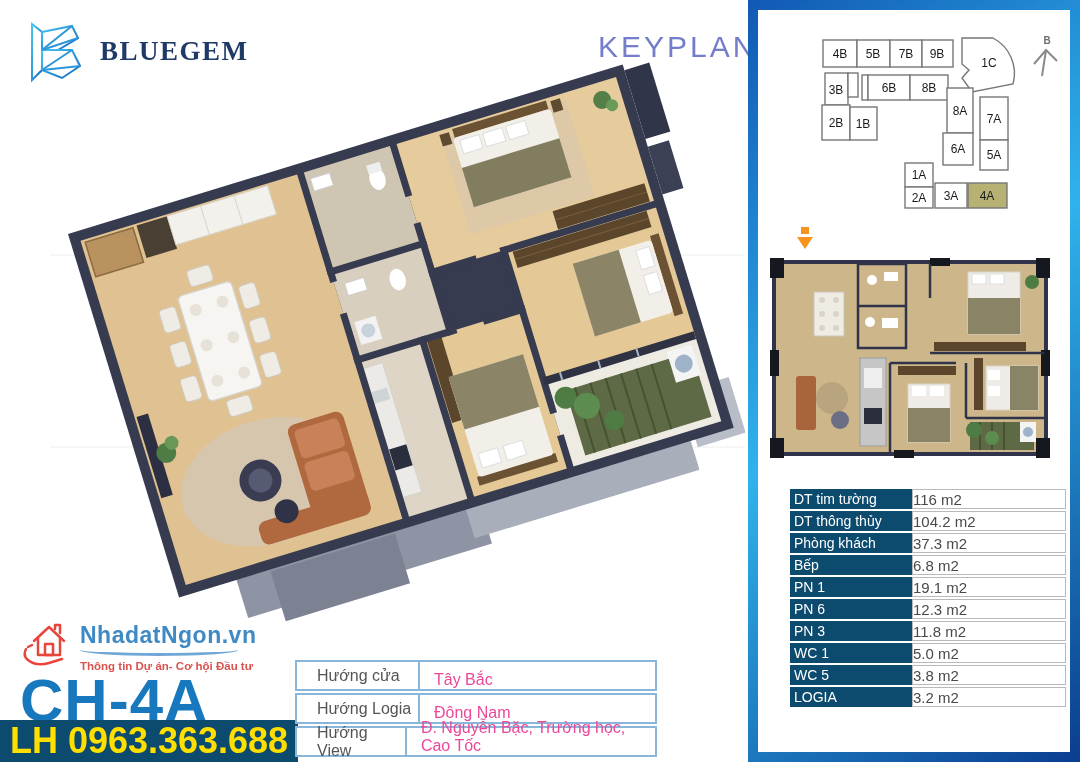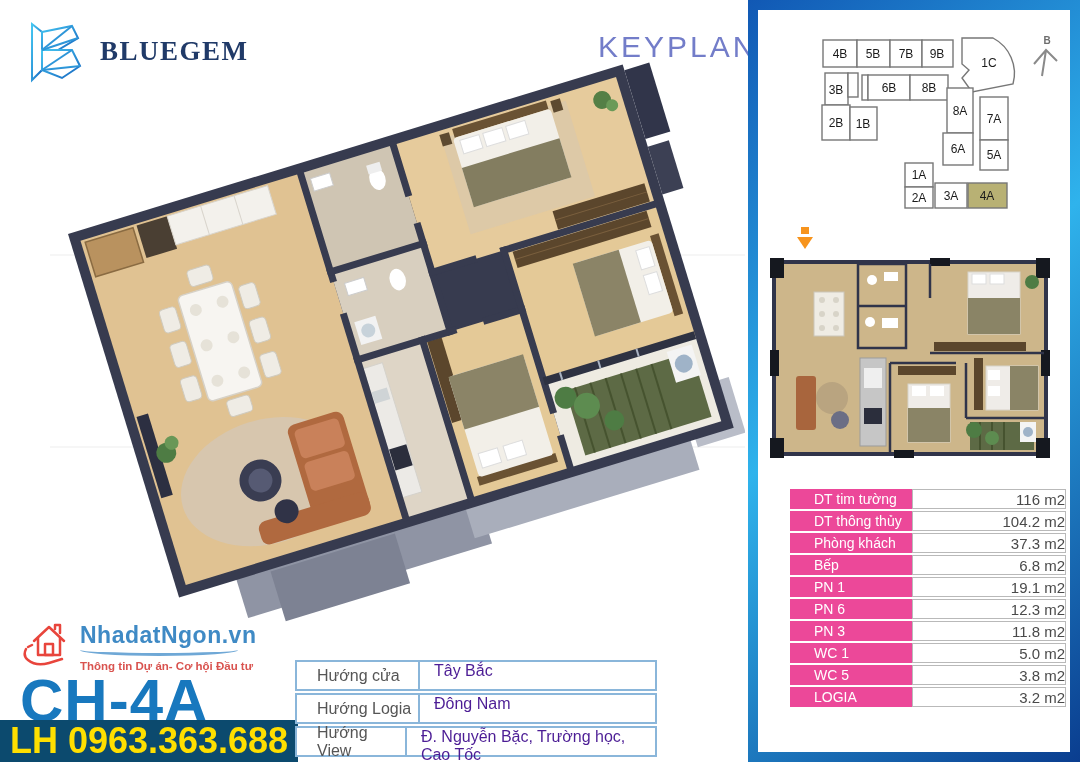--- a/index.html
+++ b/index.html
@@ -30,45 +30,45 @@
   .keyplan-svg path.unit { fill:#ffffff; stroke:#777777; stroke-width:1.4; }
   .keyplan-svg text { font-family:"Liberation Sans","DejaVu Sans",sans-serif; font-size:12px;
     fill:#1b1b1b; text-anchor:middle; }
   .keyplan-svg text.compass { font-size:10px; font-weight:bold; fill:#6d6d6d; }
   .marker { position:absolute; left:38px; top:217px; width:18px; height:22px; }
   .plan2d { position:absolute; left:12px; top:248px; width:280px; height:200px; }
 
   .area-table { position:absolute; left:32px; top:477px; width:276px;
     border-collapse:separate; border-spacing:0 2px; }
   .area-table td { height:20px; font-size:14px; }
-  .area-table td.a-label { background:#ec4899; color:#ffffff; padding-left:24px; width:122px; }
+  .area-table td.a-label { background:#0c4a6e; color:#ffffff; padding-left:4px; width:122px; }
   .area-table td.a-value { background:#ffffff; border:1px solid #b9b9b9; color:#4a4a4a;
-    text-align:right; width:154px; font-size:15px; }
+    text-align:left; width:154px; font-size:15px; }
 
   
   .agency { position:absolute; left:22px; top:618px; display:flex; gap:8px;align-items:center; }
   .agency-text { padding-top:4px; }
   .agency-site { color:#3f8ac5; font-size:23px; font-weight:bold; letter-spacing:.5px; }
   .agency-swoosh { width:158px; height:6px; border-bottom:3px solid #6fa8d6;
     border-radius:0 0 100% 100%/0 0 12px 12px; margin-top:1px; }
   .agency-tagline { color:#d9534f; font-size:11.5px; font-weight:bold; margin-top:4px; }
 
   .unit-code { position:absolute; left:20px; top:666px; font-size:60px; font-weight:bold;
     color:#1878be; letter-spacing:1px; }
 
   .hotline { position:absolute; left:0; top:720px; width:298px; height:42px; background:#0c4a6e;
     color:#ffdf00; font-size:36px; font-weight:bold; text-align:center; line-height:42px; }
 
   
   .orient { position:absolute; left:295px; top:660px; width:362px; }
   .orient-row { display:flex; border:2px solid #8ab6da; background:#ffffff; height:31px;
-    margin-bottom:2px; align-items:flex-start; }
+    margin-bottom:2px; align-items:flex-end; }
   .orient-label { width:123px; border-right:2px solid #8ab6da; padding-left:20px; font-size:16px;
     color:#555555; height:100%; display:flex; align-items:center; }
-  .orient-value { padding-left:14px; font-size:16px; color:#4c1d95; }
+  .orient-value { padding-left:14px; font-size:16px; color:#ec4899; }
 </style>
 </head>
 <body>
 
 <div class="brand">
   <svg width="60" height="64" viewBox="0 0 60 64">
     <defs>
       <linearGradient id="lg1" x1="0" y1="0" x2="1" y2="1">
         <stop offset="0" stop-color="#45c6f1"></stop>
           <stop offset="1" stop-color="#1565c0"></stop>

